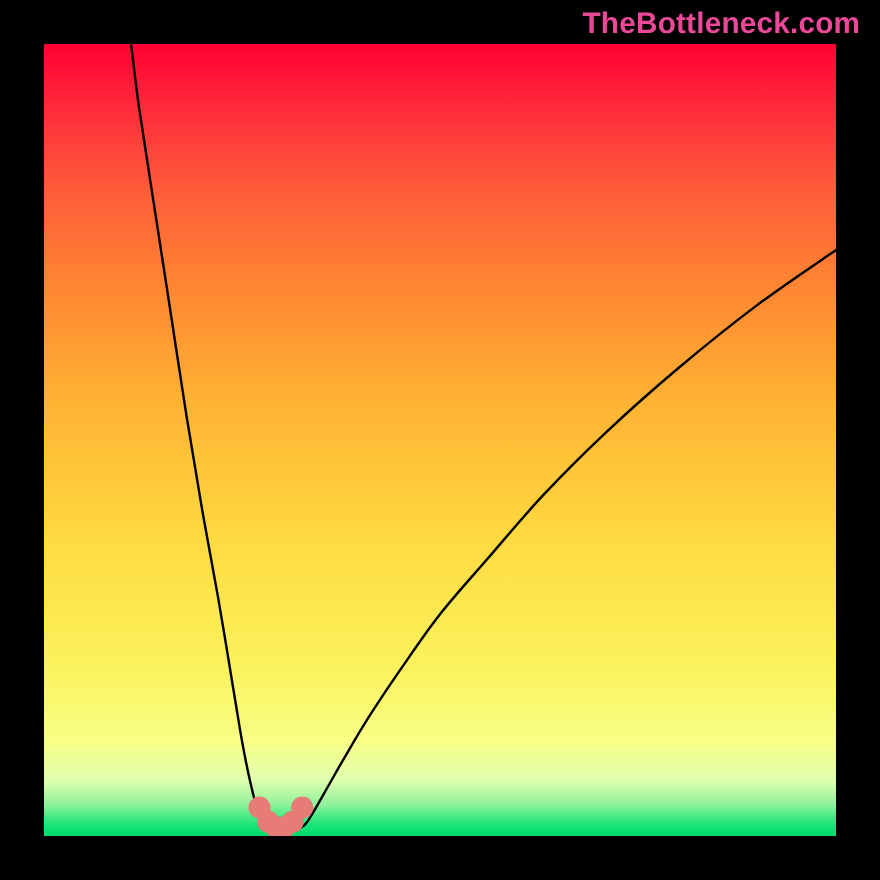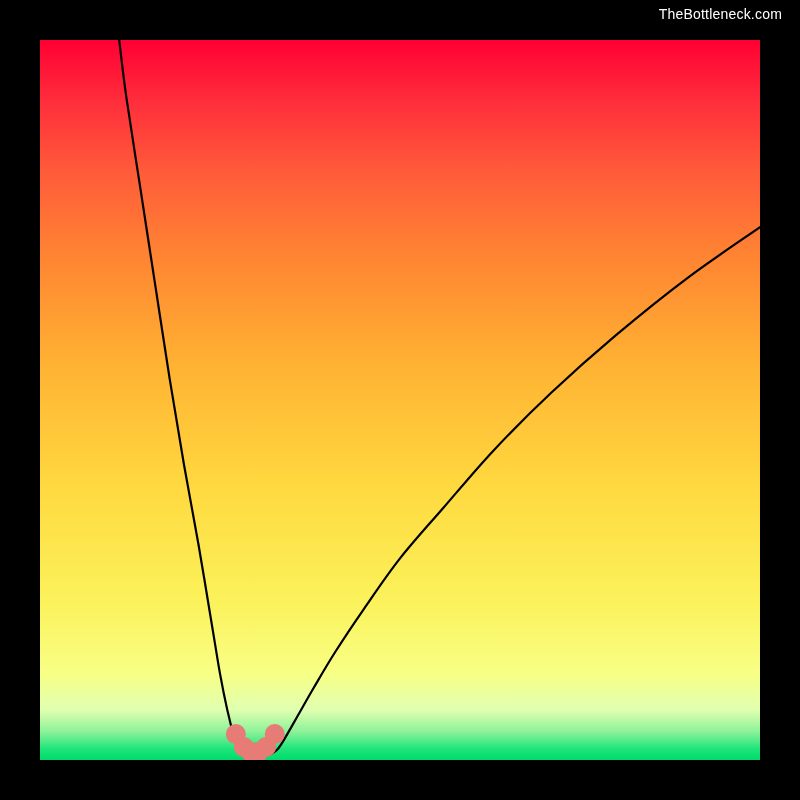--- a/index.html
+++ b/index.html
@@ -45,24 +45,25 @@
     position: absolute;
     left: 0;
     top: 0;
     width: 720px;
     height: 720px;
   }
   .watermark {
     position: absolute;
     top: 6px;
     right: 18px;
-    color: #ffffff;
-    font-size: 14px;
+    color: #ec4899;
+    font-size: 27px;
     letter-spacing: 0.2px;
     user-select: none;
+    font-weight: bold;
   }
 </style>
 </head>
 <body>
 
 <div class="frame">
 
   <div class="plot-area">
     <svg class="chart-svg" viewBox="0 0 720 720" preserveAspectRatio="none">
       <path id="left-branch" fill="none" stroke="#000" stroke-width="2.2" stroke-linecap="round" d="M 79.20 0.00 C 80.40 9.60, 82.80 32.40, 86.40 57.60 C 90.00 82.80, 96.00 120.00, 100.80 151.20 C 105.60 182.40, 110.40 213.60, 115.20 244.80 C 120.00 276.00, 124.80 308.40, 129.60 338.40 C 134.40 368.40, 139.20 397.20, 144.00 424.80 C 148.80 452.40, 153.60 476.40, 158.40 504.00 C 163.20 531.60, 169.20 568.80, 172.80 590.40 C 176.40 612.00, 177.60 620.40, 180.00 633.60 C 182.40 646.80, 184.80 658.80, 187.20 669.60 C 189.60 680.40, 192.60 691.80, 194.40 698.40 C 196.20 705.00, 196.80 706.56, 198.00 709.20 C 199.20 711.84, 201.00 713.40, 201.60 714.24"></path>

